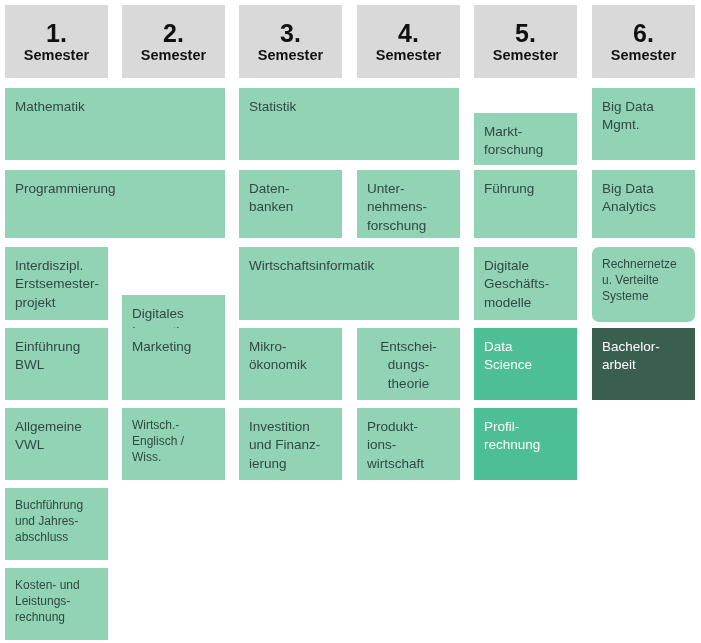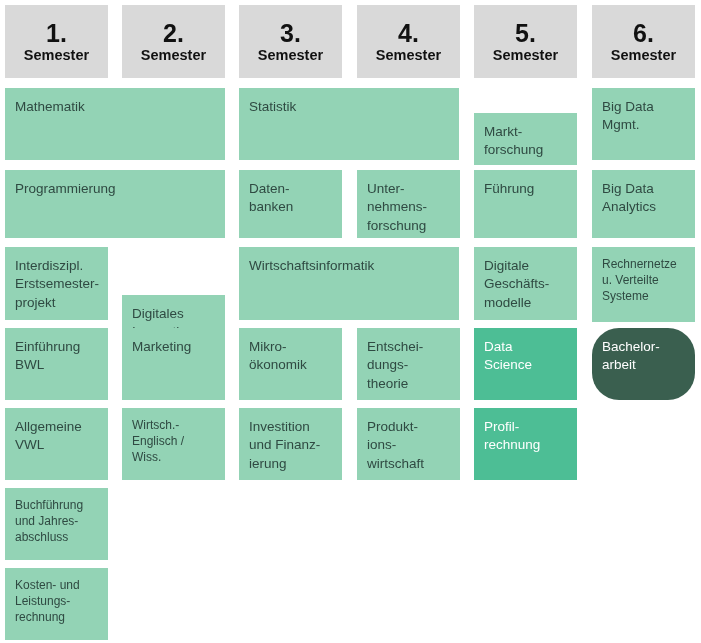--- a/index.html
+++ b/index.html
@@ -48,21 +48,20 @@
     white-space: pre-line;
     overflow: hidden;
   }
   .module.accent {
     background: #4dbe95;
     color: #ffffff;
   }
   .module.dark {
     background: #3a5f4f;
     color: #ffffff;
-    border-radius: 27px;
   }
   .module.small {
     font-size: 12px;
     line-height: 1.33;
   }
 </style>
 </head>
 <body>
 
 <div id="canvas">
@@ -108,29 +107,29 @@
     <div class="module" style="left: 5px; top: 247px; width: 103px; height: 73px;">Interdiszipl.
 Erstsemester-
 projekt</div>
     <div class="module" style="left: 122px; top: 247px; width: 103px; height: 73px; margin-top: 48px;">Digitales
 Innovations-
 mgmt.</div>
     <div class="module" style="left: 239px; top: 247px; width: 220px; height: 73px;">Wirtschaftsinformatik</div>
     <div class="module" style="left: 474px; top: 247px; width: 103px; height: 73px;">Digitale
 Geschäfts-
 modelle</div>
-    <div class="module small" style="left: 592px; top: 247px; width: 103px; height: 75px;">Rechnernetze
+    <div class="module small" style="left: 592px; top: 247px; width: 103px; height: 75px; border-radius: 7px;">Rechnernetze
 u. Verteilte
 Systeme</div>
     <div class="module" style="left: 5px; top: 328px; width: 103px; height: 72px;">Einführung
 BWL</div>
     <div class="module" style="left: 122px; top: 328px; width: 103px; height: 72px;">Marketing</div>
     <div class="module" style="left: 239px; top: 328px; width: 103px; height: 72px;">Mikro-
 ökonomik</div>
-    <div class="module" style="left: 357px; top: 328px; width: 103px; height: 72px;">Entschei-
+    <div class="module" style="left: 357px; top: 328px; width: 103px; height: 72px; text-align: center;">Entschei-
 dungs-
 theorie</div>
     <div class="module accent" style="left: 474px; top: 328px; width: 103px; height: 72px;">Data
 Science</div>
     <div class="module dark" style="left: 592px; top: 328px; width: 103px; height: 72px;">Bachelor-
 arbeit</div>
     <div class="module" style="left: 5px; top: 408px; width: 103px; height: 72px;">Allgemeine
 VWL</div>
     <div class="module small" style="left: 122px; top: 408px; width: 103px; height: 72px;">Wirtsch.-
 Englisch /

